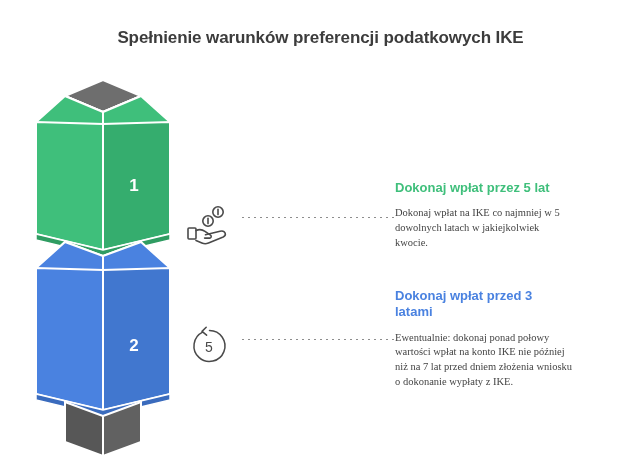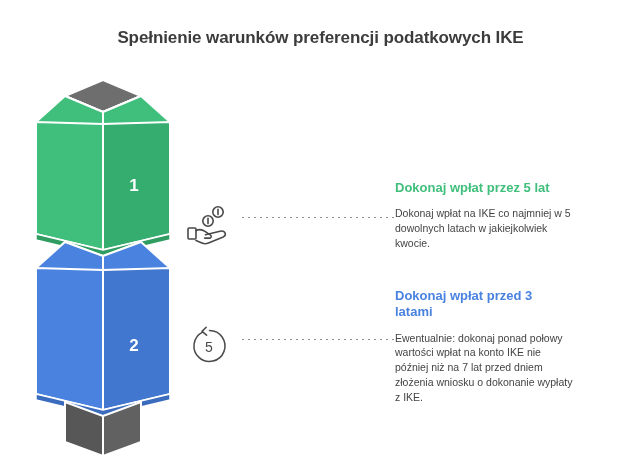--- a/index.html
+++ b/index.html
@@ -98,20 +98,21 @@
     line-height: 1.25;
     margin-bottom: 10px;
   }
   .head-green { color: #3fbf7b; }
   .head-blue  { color: #4a82e0; }
 
   .body-text {
     font-size: 10.5px;
     line-height: 1.42;
     color: #444444;
+    font-family: Liberation Serif, serif;
   }
 </style>
 </head>
 <body>
 
 <div class="title">Spełnienie warunków preferencji podatkowych IKE</div>
 
 <div class="stack">
   <svg width="150" height="390" viewBox="0 0 150 390" xmlns="http://www.w3.org/2000/svg">
 

